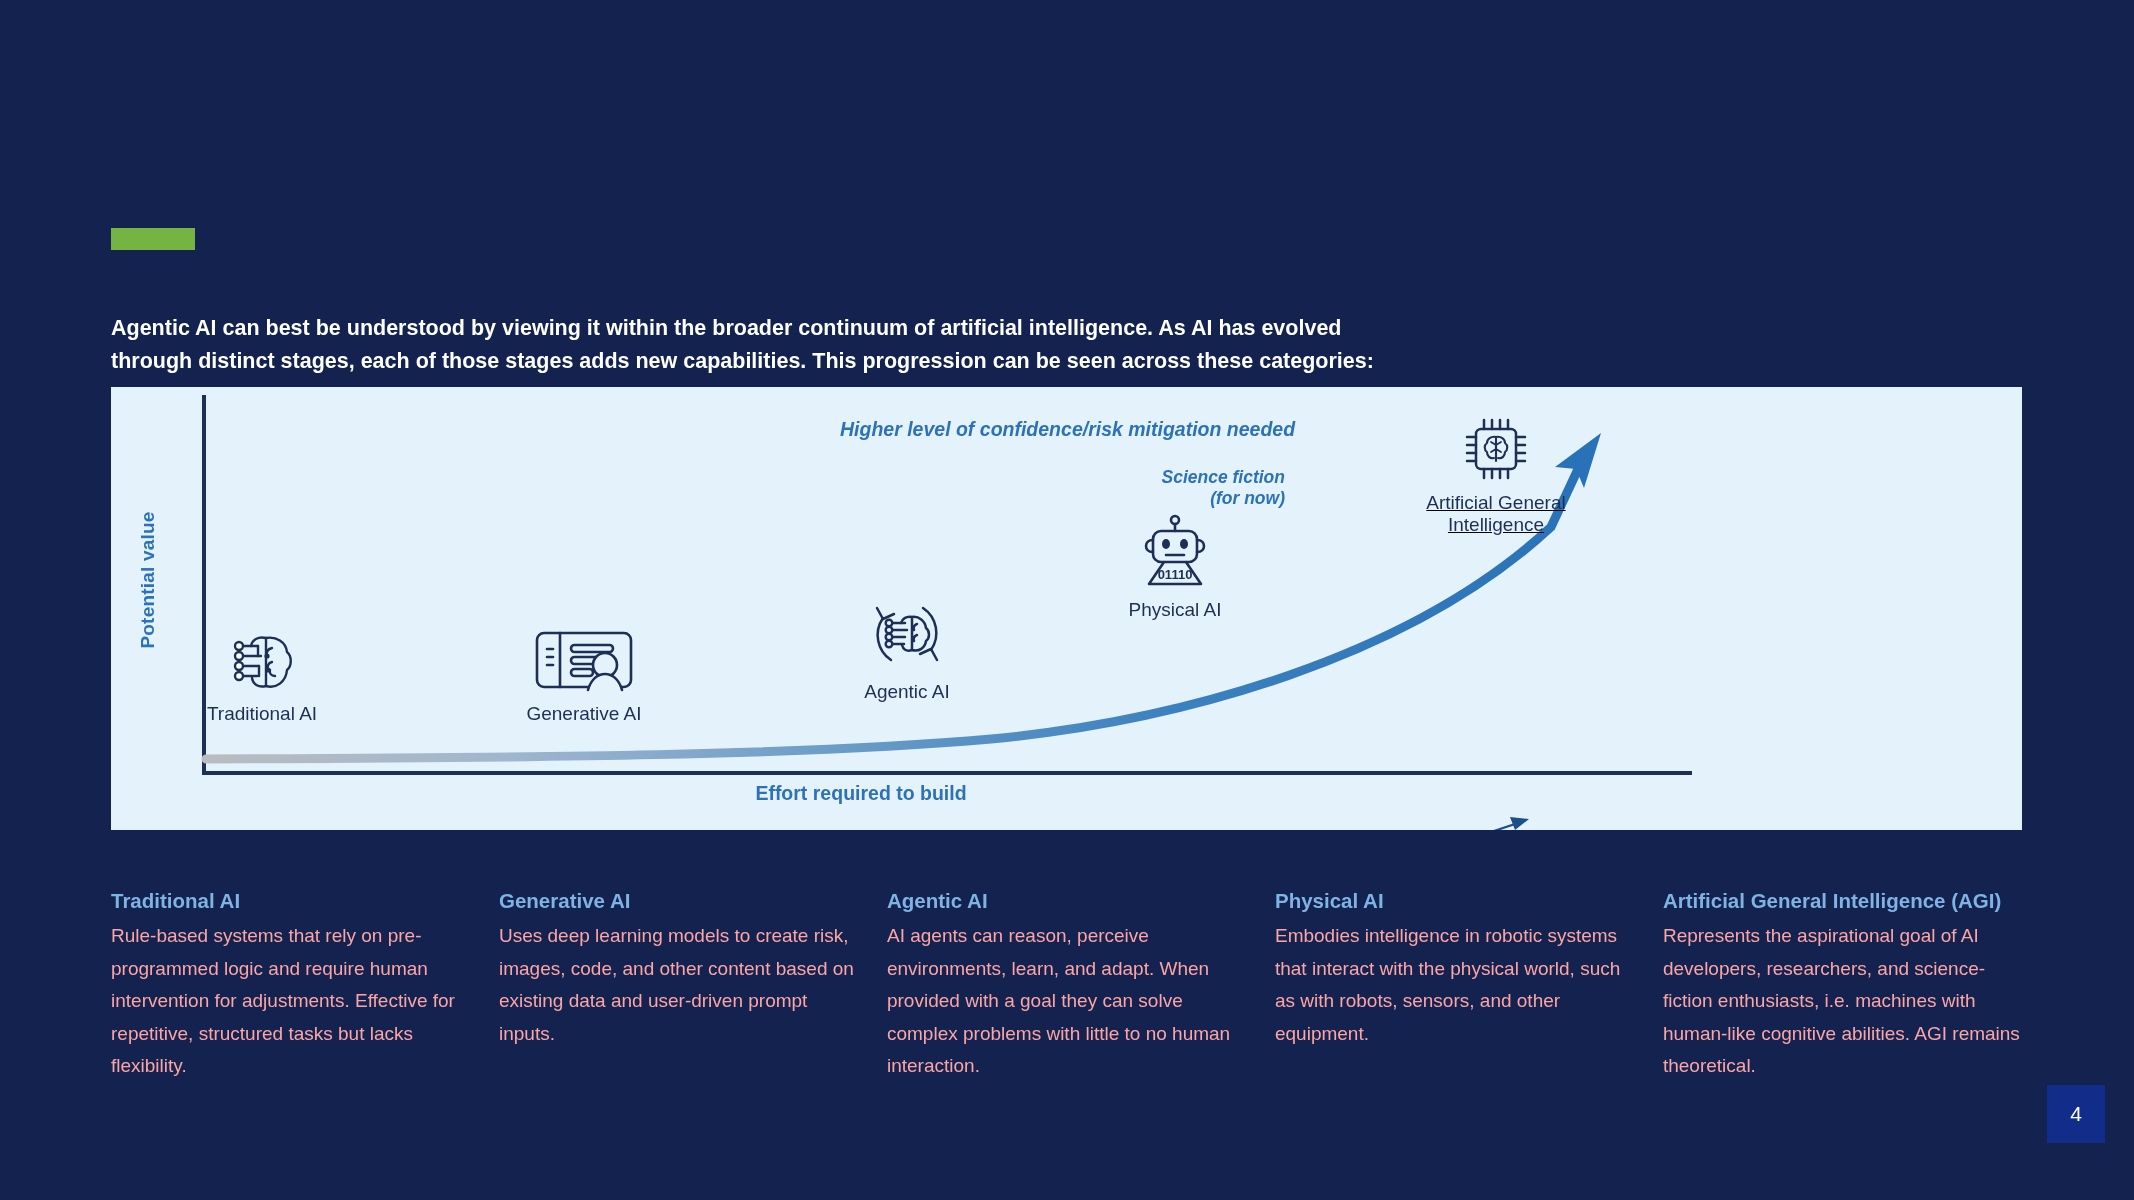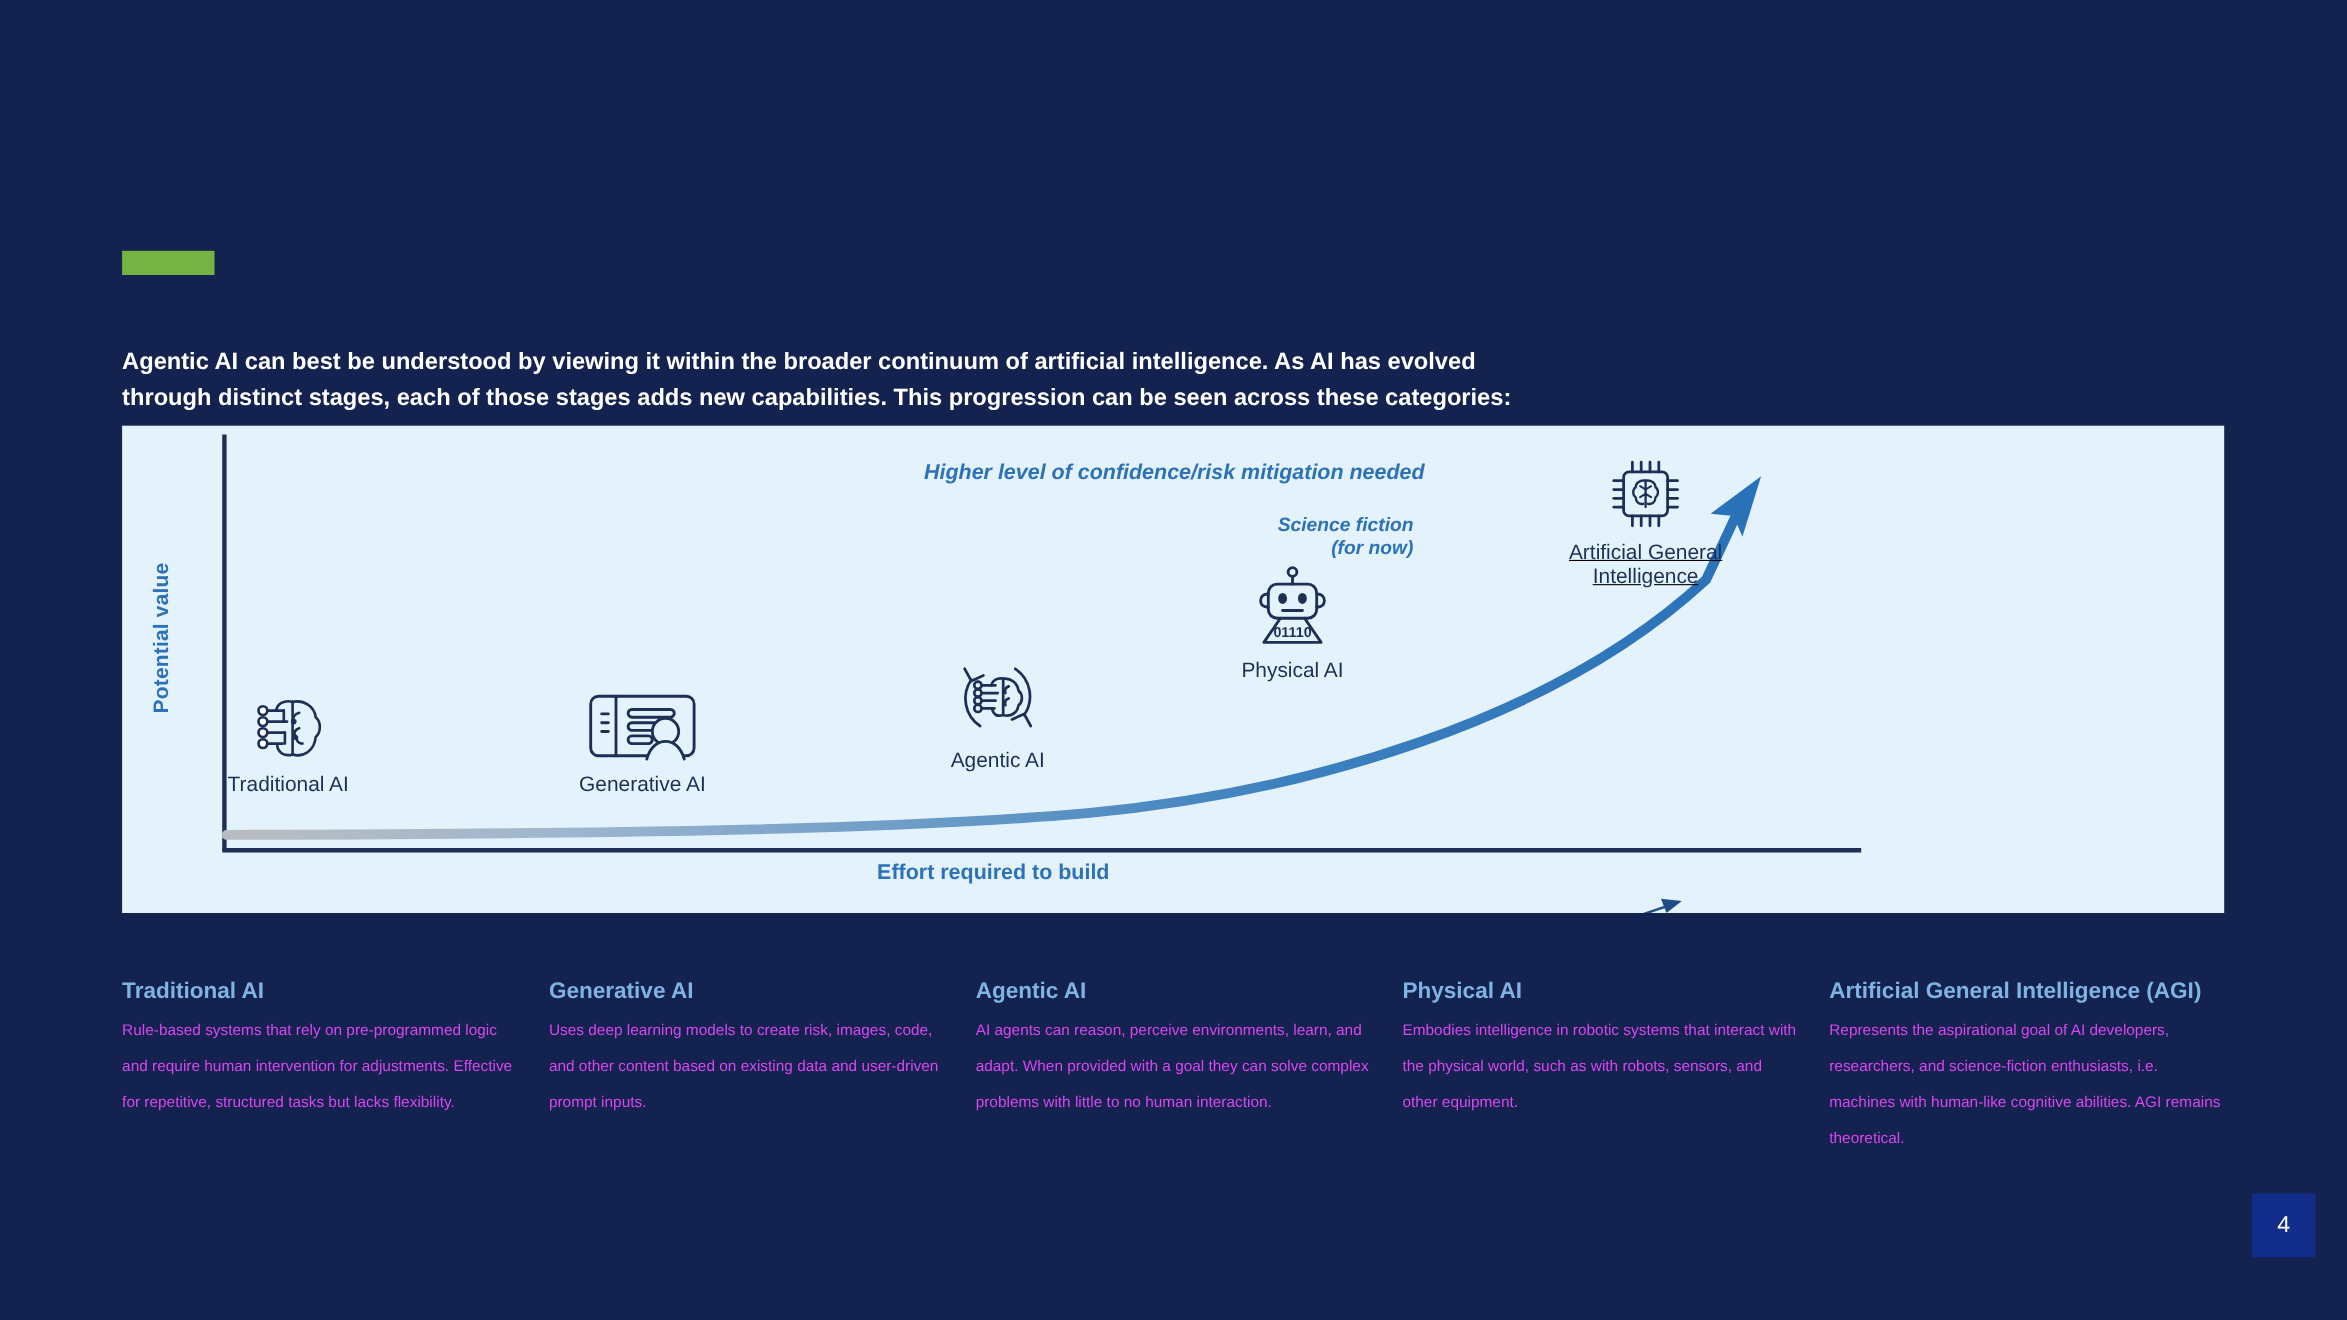--- a/index.html
+++ b/index.html
@@ -84,21 +84,20 @@
   }
   .x-axis-label {
     position: absolute;
     left: 0;
     top: 395px;
     width: 1500px;
     text-align: center;
     font-size: 19.5px;
     font-weight: bold;
     color: #2d72b8;
-    padding-left: 42px;
   }
 
   .stage {
     position: absolute;
     text-align: center;
     width: 200px;
   }
   .stage .icon-wrap {
     height: 78px;
     display: flex;
@@ -154,23 +153,23 @@
   }
   .column:last-child { width: 370px; }
   .col-heading {
     font-size: 20.5px;
     font-weight: bold;
     color: #7fb3e3;
     margin-bottom: 6px;
     line-height: 26px;
   }
   .col-body {
-    font-size: 14px;
+    font-size: 19px;
     line-height: 32.5px;
-    color: #d946ef;
+    color: #fca5a5;
     font-weight: 400;
     width: 360px;
   }
   .column:last-child .col-body { width: 358px; }
 
   
   .page-number {
     position: absolute;
     right: 29px;
     bottom: 57px;

